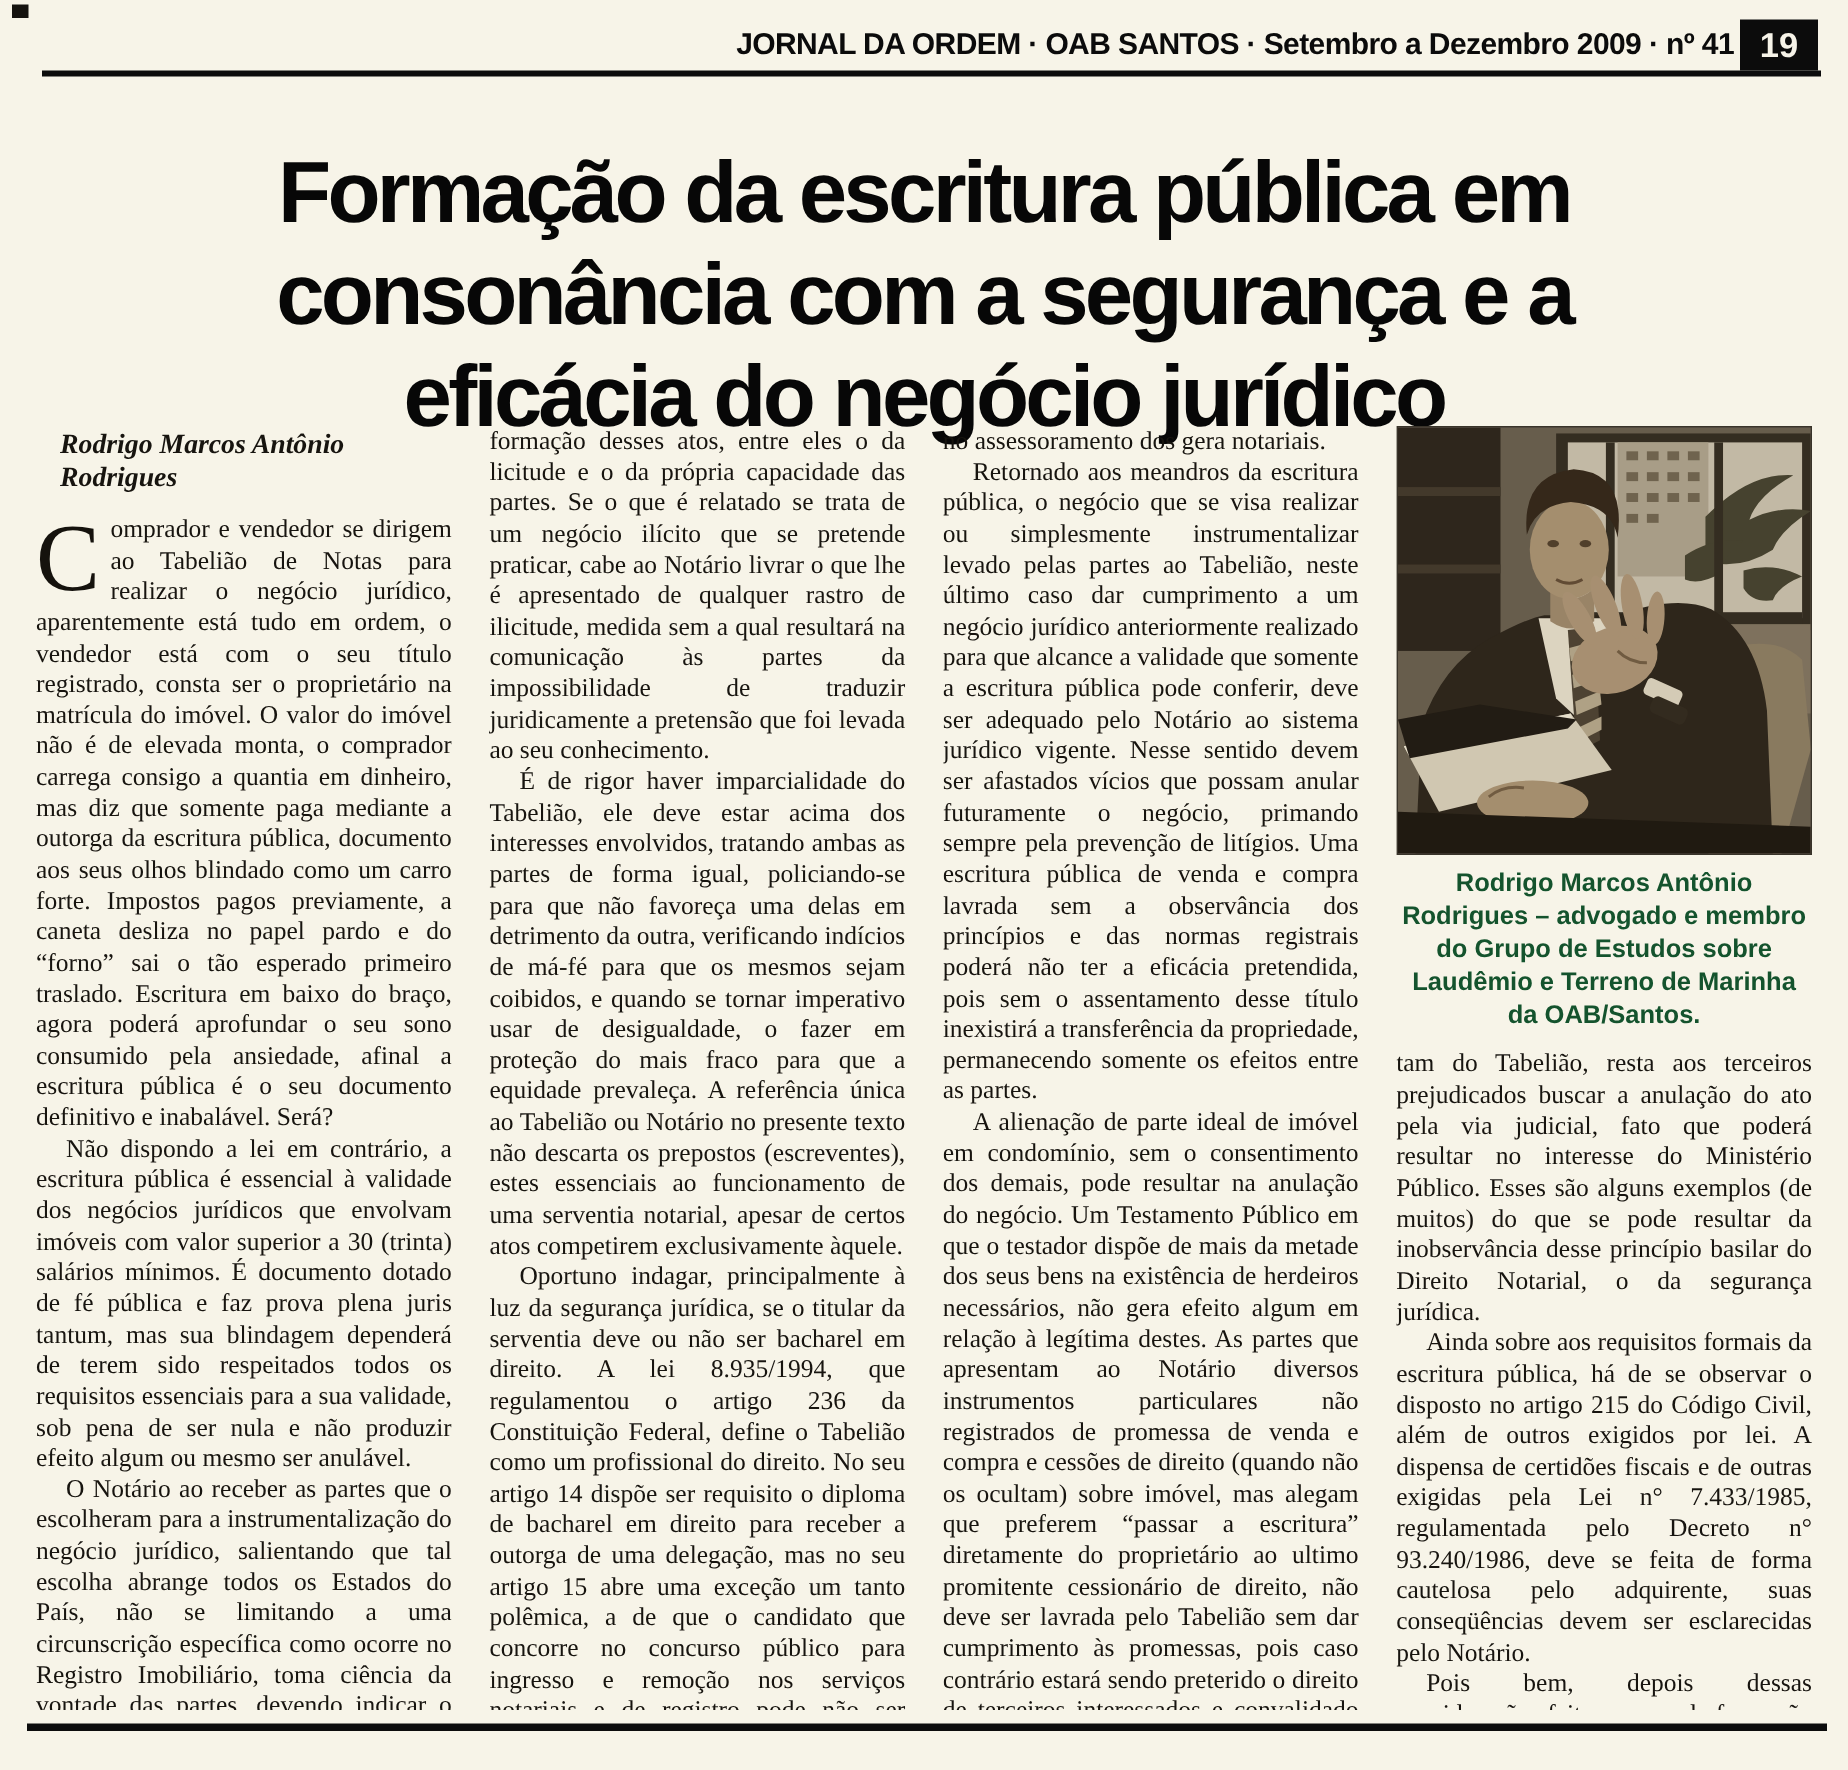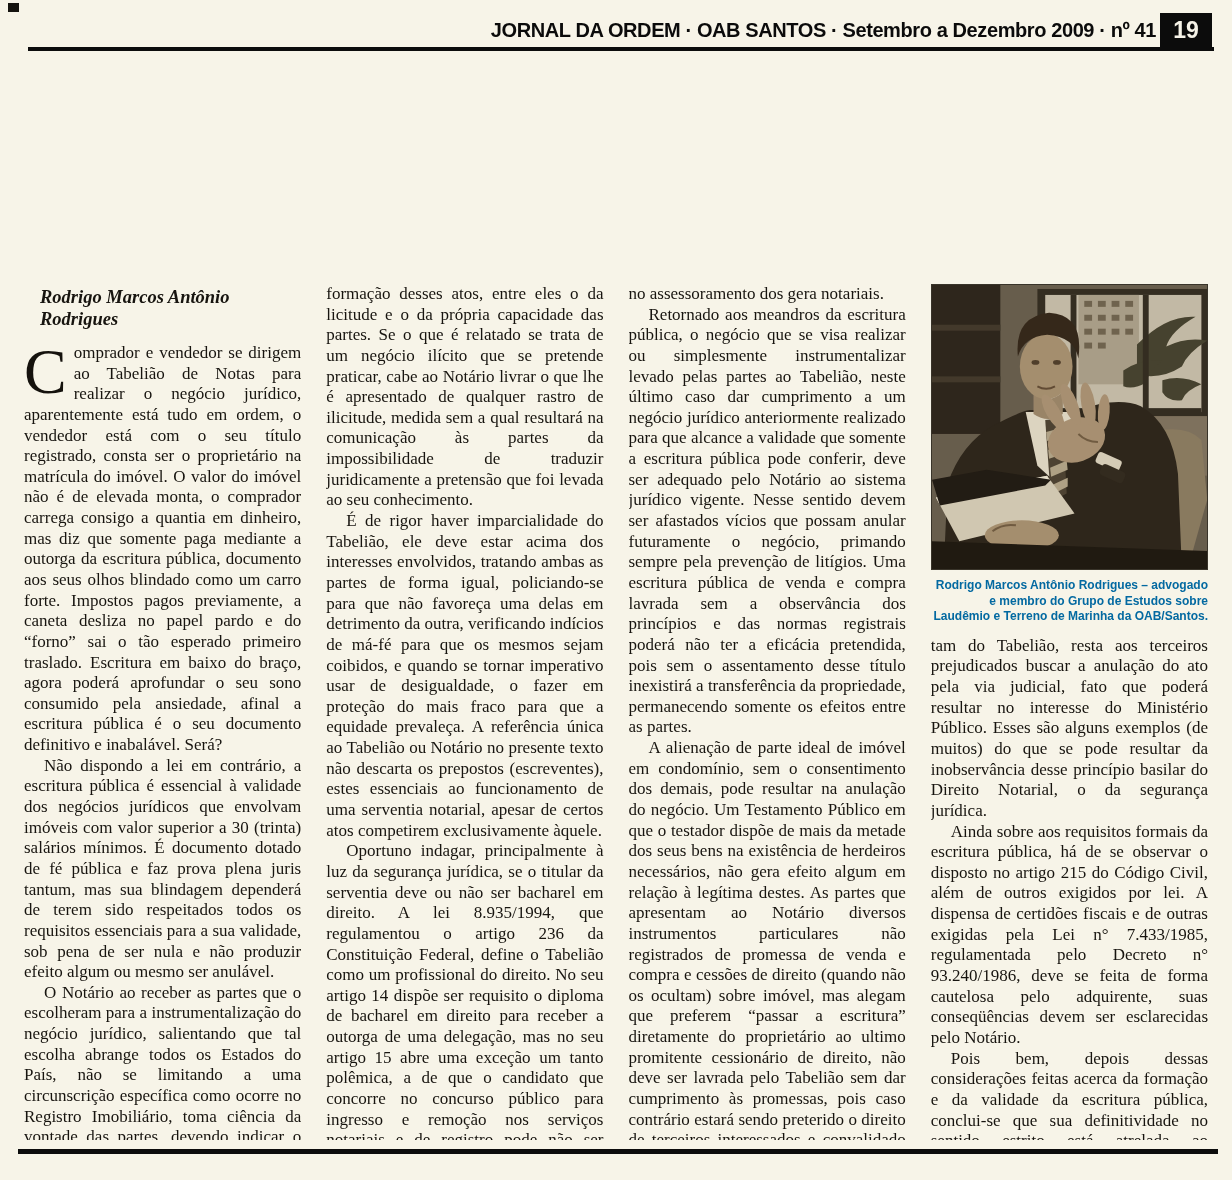--- a/index.html
+++ b/index.html
@@ -48,39 +48,44 @@
   .dropcap {
     float:left; font-size:64px; line-height:51px; padding:3px 7px 0 0;
     color:#15120d;
   }
 
   
   .photo-frame { width:100%; height:286px; border:1px solid #39342a; box-sizing:border-box; background:#5a5248; }
   .photo-frame svg { display:block; width:100%; height:100%; }
   .photo-caption {
     font-family:"Liberation Sans", sans-serif; font-weight:bold;
-    font-size:12px; line-height:1.3; text-align:right; text-indent:0 !important;
-    margin:8px 0 11px 0 !important; color:#0369a1;
+    font-size:17px; line-height:1.3; text-align:center; text-indent:0 !important;
+    margin:8px 0 11px 0 !important; color:#14532d;
   }
 
   .bottom-rule { position:absolute; left:18px; right:14px; bottom:26px; height:5px; background:#0c0c0c; }
 </style>
 </head>
 <body>
 
 <div class="page">
 
   <div class="corner-mark"></div>
 
   <div class="masthead">
     <div class="masthead-text">JORNAL DA ORDEM · OAB SANTOS · Setembro a Dezembro 2009 · nº 41</div>
     <div class="page-num">19</div>
   </div>
   <div class="masthead-rule"></div>
 
+  <h1 class="headline">
+    <span>Formação da escritura pública em</span>
+    <span>consonância com a segurança e a</span>
+    <span>eficácia do negócio jurídico</span>
+  </h1>
 
   <div class="columns">
 
     <div class="col">
       <p class="byline">Rodrigo Marcos Antônio Rodrigues</p>
       <p class="noindent"><span class="dropcap">C</span><span>omprador e vendedor se dirigem ao Tabelião de Notas para realizar o negócio jurídico, aparentemente está tudo em ordem, o vendedor está com o seu título registrado, consta ser o proprietário na matrícula do imóvel. O valor do imóvel não é de elevada monta, o comprador carrega consigo a quantia em dinheiro, mas diz que somente paga mediante a outorga da escritura pública, documento aos seus olhos blindado como um carro forte. Impostos pagos previamente, a caneta desliza no papel pardo e do “forno” sai o tão esperado primeiro traslado. Escritura em baixo do braço, agora poderá aprofundar o seu sono consumido pela ansiedade, afinal a escritura pública é o seu documento definitivo e inabalável. Será?</span></p>
       <p>Não dispondo a lei em contrário, a escritura pública é essencial à validade dos negócios jurídicos que envolvam imóveis com valor superior a 30 (trinta) salários mínimos. É documento dotado de fé pública e faz prova plena juris tantum, mas sua blindagem dependerá de terem sido respeitados todos os requisitos essenciais para a sua validade, sob pena de ser nula e não produzir efeito algum ou mesmo ser anulável.</p>
       <p>O Notário ao receber as partes que o escolheram para a instrumentalização do negócio jurídico, salientando que tal escolha abrange todos os Estados do País, não se limitando a uma circunscrição específica como ocorre no Registro Imobiliário, toma ciência da vontade das partes, devendo indicar o ato notarial mais adequado para a formalização do negócio. Como delegado do poder público e profissional do direito que é no desígnio de garantir a segurança e eficácia dos atos jurídicos que pratica, deve analisar tal vontade tendo em mente não somente o particular, mas também a sociedade e o Estado, além de verificar requisitos essenciais para a</p>
     </div>
 

